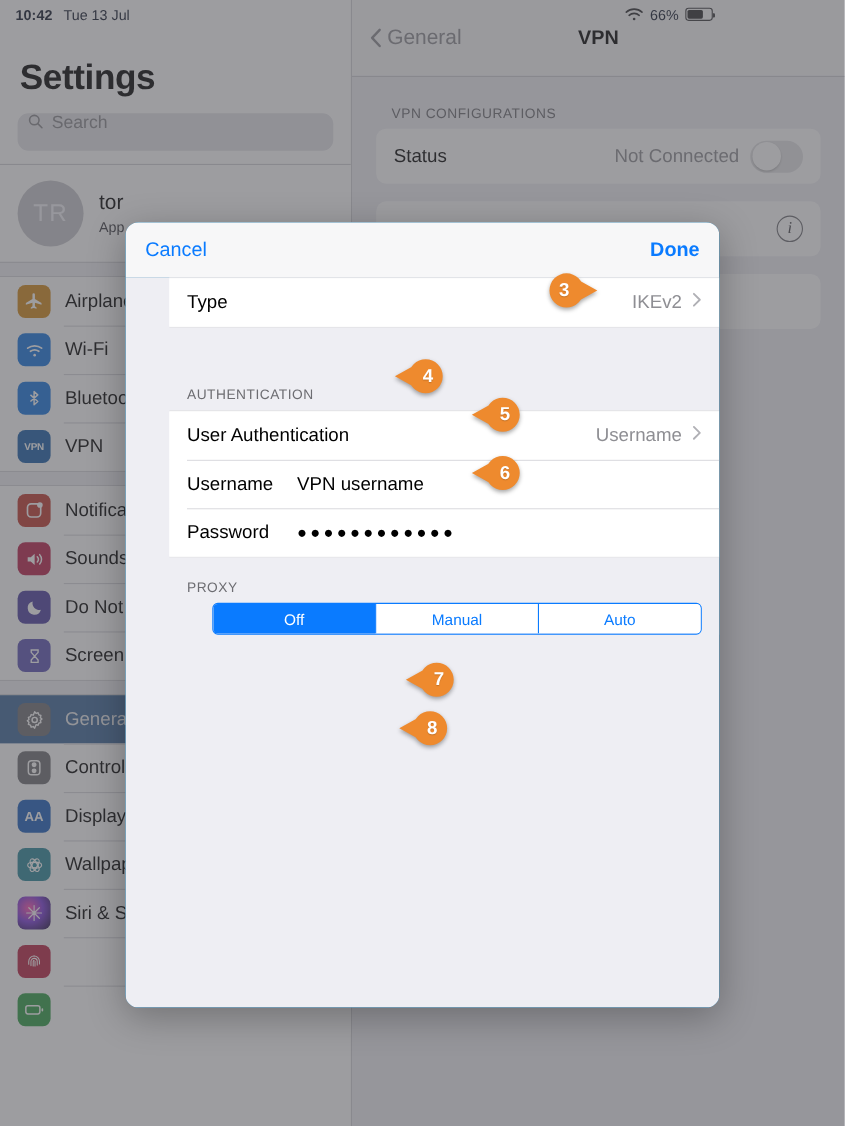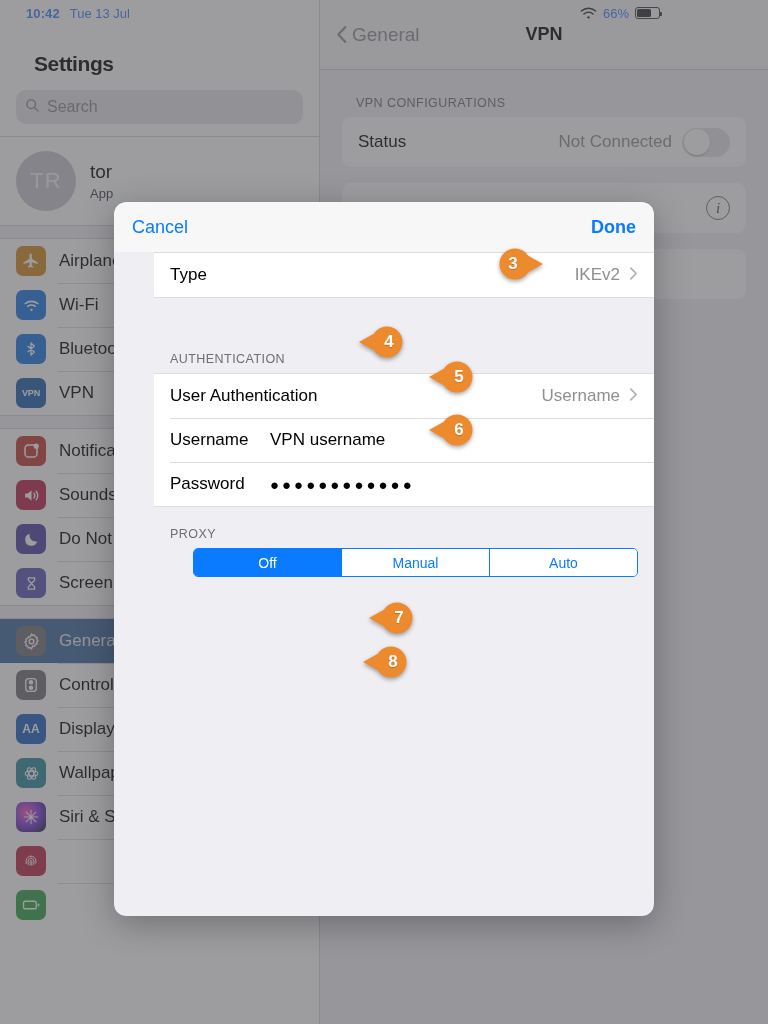--- a/index.html
+++ b/index.html
@@ -10,23 +10,23 @@
     position:relative;
     overflow:hidden;
     -webkit-font-smoothing:antialiased;
   }
 
   
   #base-layer { position:absolute; inset:0; display:flex; }
 
   
   .statusbar {
-    position:absolute; top:0; left:12px; width:660px; height:26px;
+    position:absolute; top:0; left:0; width:660px; height:26px;
     display:flex; align-items:center; z-index:5;
-    font-size:13px; color:#3b82f6;
+    font-size:13px; color:#0f172a;
   }
   .sb-left { display:flex; align-items:center; gap:10px; padding-left:14px; }
   .sb-right { position:absolute; right:12px; display:flex; align-items:center; gap:6px; }
   .sb-time { font-weight:600; letter-spacing:.1px; }
   .sb-date { font-weight:400; }
   .wifi-ico { display:block; }
   .batt {
     width:25px; height:12px; border:1.3px solid #3a3a3c; border-radius:3px;
     position:relative; display:flex; align-items:center; padding:1.3px;
   }
@@ -35,24 +35,24 @@
     width:2px; height:4.4px; background:#3a3a3c; border-radius:0 1px 1px 0;
   }
   .batt-fill { height:100%; background:#2c2c2e; border-radius:1.5px; width:66%; }
 
   
   .sidebar {
     width:320px; height:1024px; background:#ffffff;
     border-right:1px solid #d2d2d7; overflow:hidden; position:relative;
   }
   .sb-head { padding:52px 0 0 0; }
-  .sb-title { font-size:21px; font-weight:bold; color:#000; padding:0 20px 14px 34px; letter-spacing:-.4px; }
+  .sb-title { font-size:32px; font-weight:bold; color:#000; padding:0 20px 14px 18px; letter-spacing:-.4px; }
   .searchbox {
     margin:0 16px 12px 16px; height:34px; background:#e3e3e8; border-radius:10px;
-    display:flex; align-items:center; gap:7px; padding:0 9px; color:#8a8a8e; font-size:16px;
+    display:flex; gap:7px; padding:0 9px; color:#8a8a8e; font-size:16px;
   }
   .sb-divider { height:1px; background:#d2d2d7; }
   .sb-gap { height:14px; background:#efeff4; border-bottom:1px solid #d2d2d7; border-top:1px solid #d2d2d7;}
 
   .acct-row { display:flex; align-items:center; gap:14px; padding:14px 16px; background:#fff; }
   .avatar {
     width:60px; height:60px; border-radius:50%; background:#c7c7cc;
     display:flex; align-items:center; justify-content:center;
     color:#f2f2f7; font-size:22px; letter-spacing:1px;
   }

